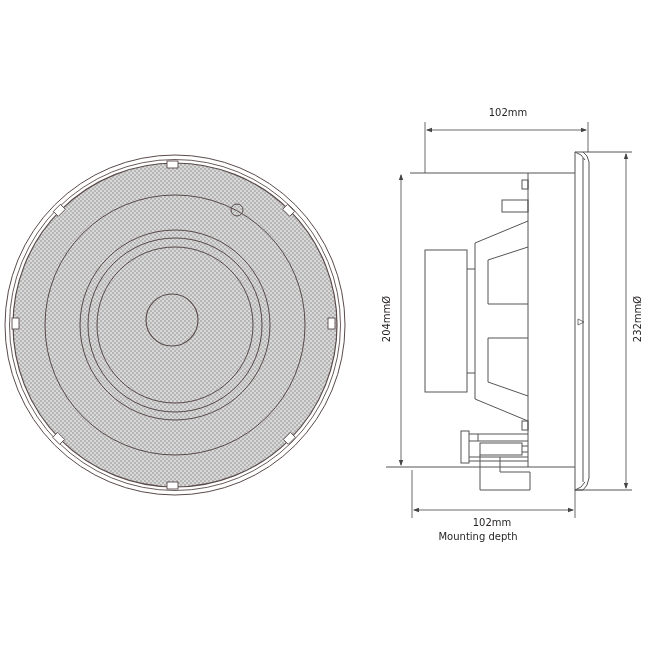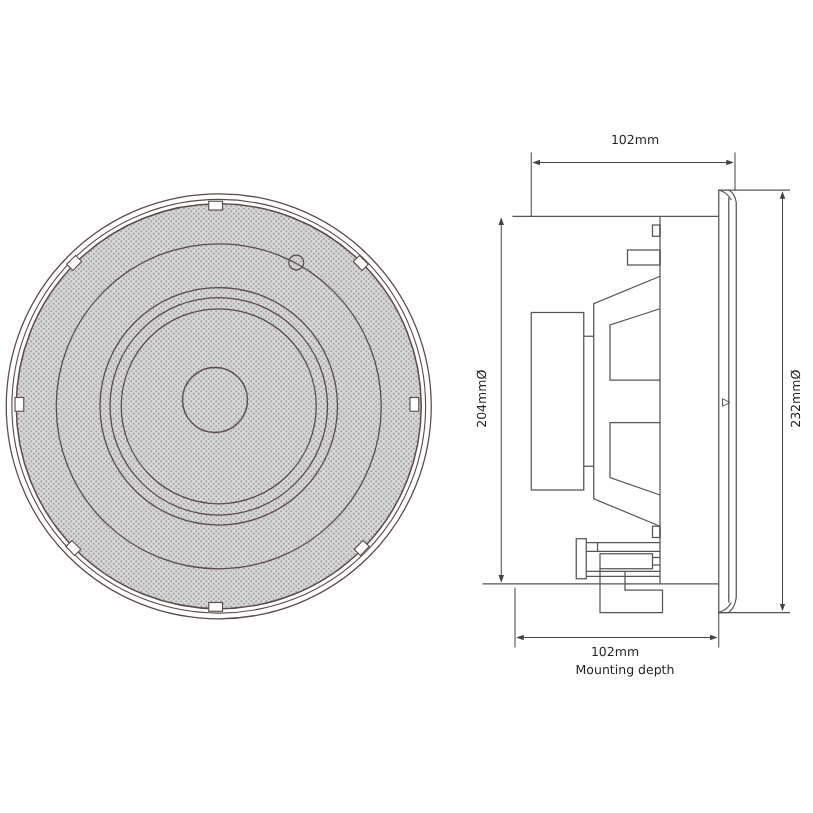--- a/index.html
+++ b/index.html
@@ -103,13 +103,13 @@
   </g>
 </svg>
 
 <div class="label center" style="left:486px; top:108px; width:44px;">102mm</div>
 
 <div class="label vert center" style="left:355px; top:314px; width:64px;">204mmØ</div>
 
 <div class="label vert center" style="left:606px; top:314px; width:64px;">232mmØ</div>
 
 <div class="label center" style="left:462px; top:518px; width:60px;">102mm</div>
-<div class="label center" style="left:450px; top:532px; width:100px;">Mounting depth</div>
+<div class="label center" style="left:428px; top:532px; width:100px;">Mounting depth</div>
 
 </body></html>

